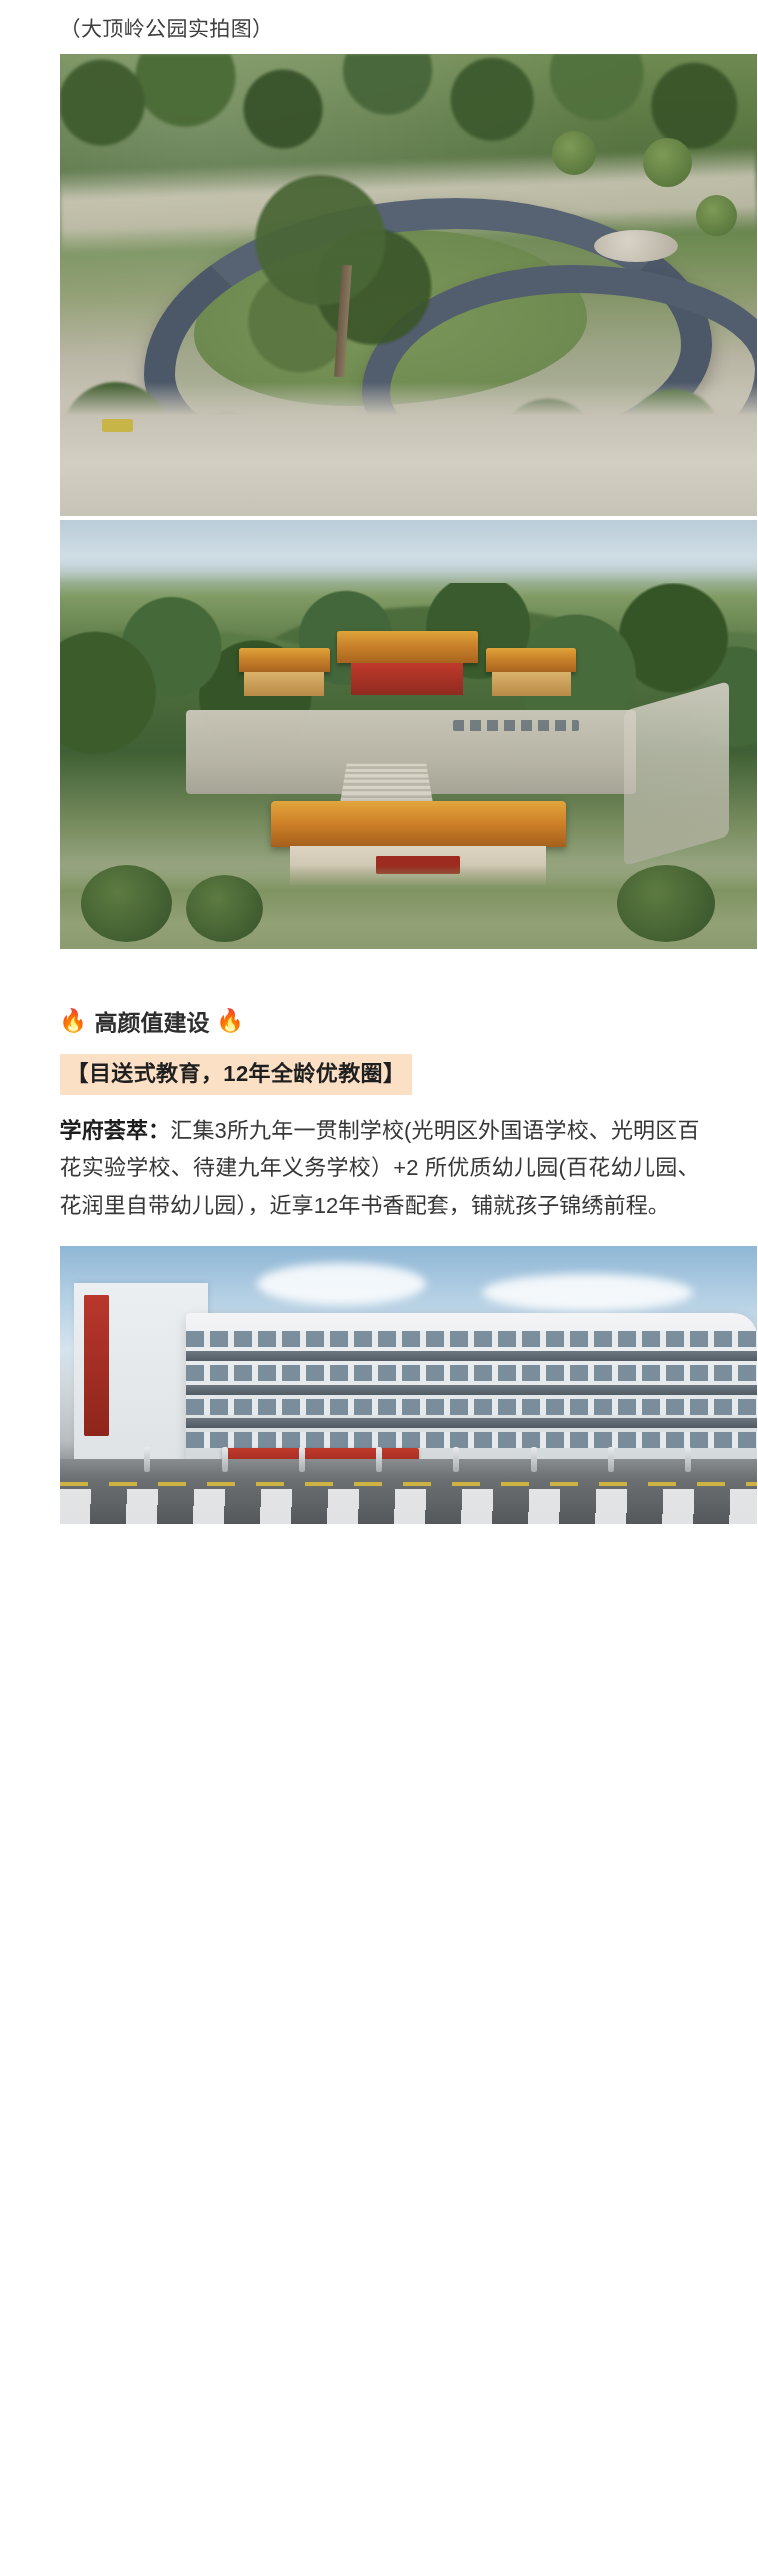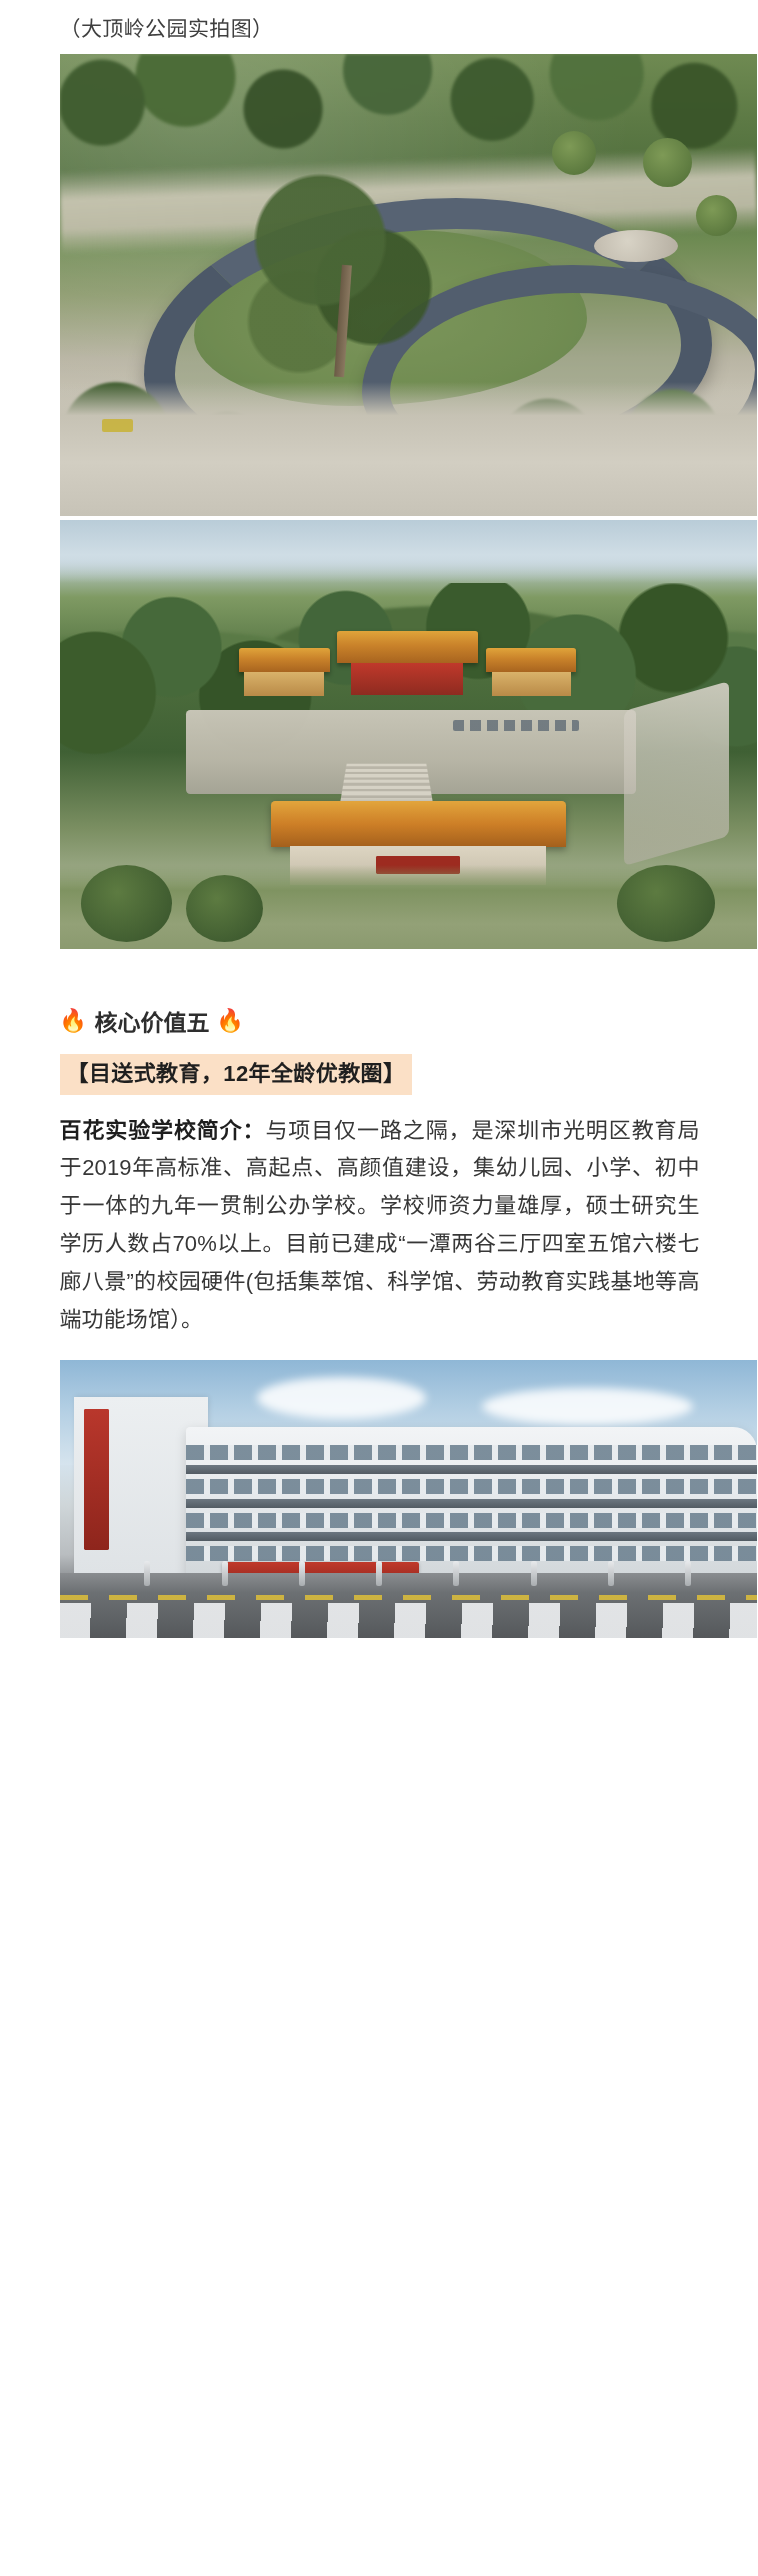--- a/index.html
+++ b/index.html
@@ -400,30 +400,30 @@
     </div>
   </div>
 
   
 
   <div class="spacer-lg"></div>
 
   
   <div class="core-heading">
     <span class="fire">🔥</span>
-    <span>核心价值五</span>
+    <span>高颜值建设</span>
     <span class="fire">🔥</span>
   </div>
 
   <div class="hl-bar">【目送式教育，12年全龄优教圈】</div>
 
-
   <p class="para">
-    <b>百花实验学校简介：</b><span>与项目仅一路之隔，是深圳市光明区教育局于2019年高标准、高起点、高颜值建设，集幼儿园、小学、初中于一体的九年一贯制公办学校。学校师资力量雄厚，硕士研究生学历人数占70%以上。目前已建成“一潭两谷三厅四室五馆六楼七廊八景”的校园硬件(包括集萃馆、科学馆、劳动教育实践基地等高端功能场馆）。</span>
+    <b>学府荟萃：</b><span>汇集3所九年一贯制学校(光明区外国语学校、光明区百花实验学校、待建九年义务学校）+2 所优质幼儿园(百花幼儿园、花润里自带幼儿园），近享12年书香配套，铺就孩子锦绣前程。</span>
   </p>
+
 
   
   <div class="figure">
     <div class="photo photo-school">
       <div class="sc-sky"></div>
       <div class="sc-cloud" style="left:197px;top:17px;width:169px;height:42px;"></div>
       <div class="sc-cloud" style="left:422px;top:28px;width:211px;height:37px;"></div>
       <div class="sc-green"></div>
 
       <div class="sc-left-block"></div>

